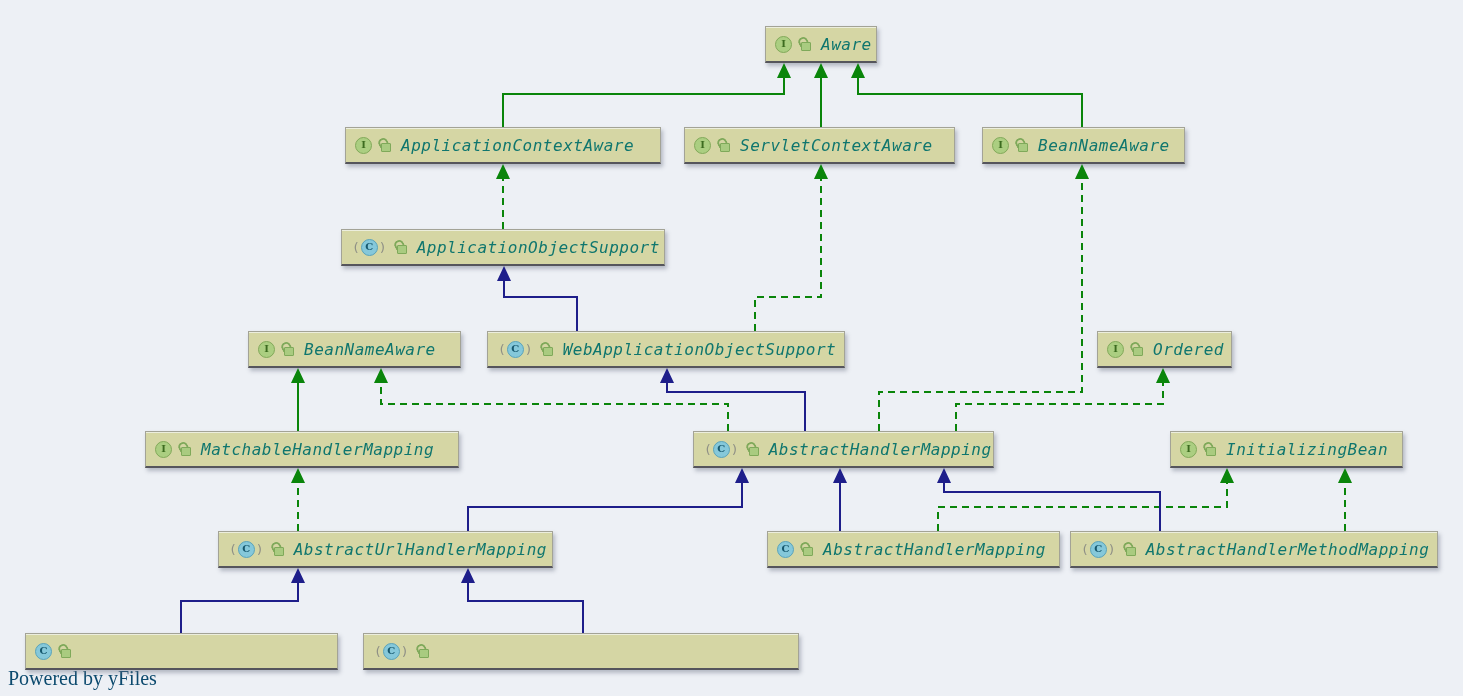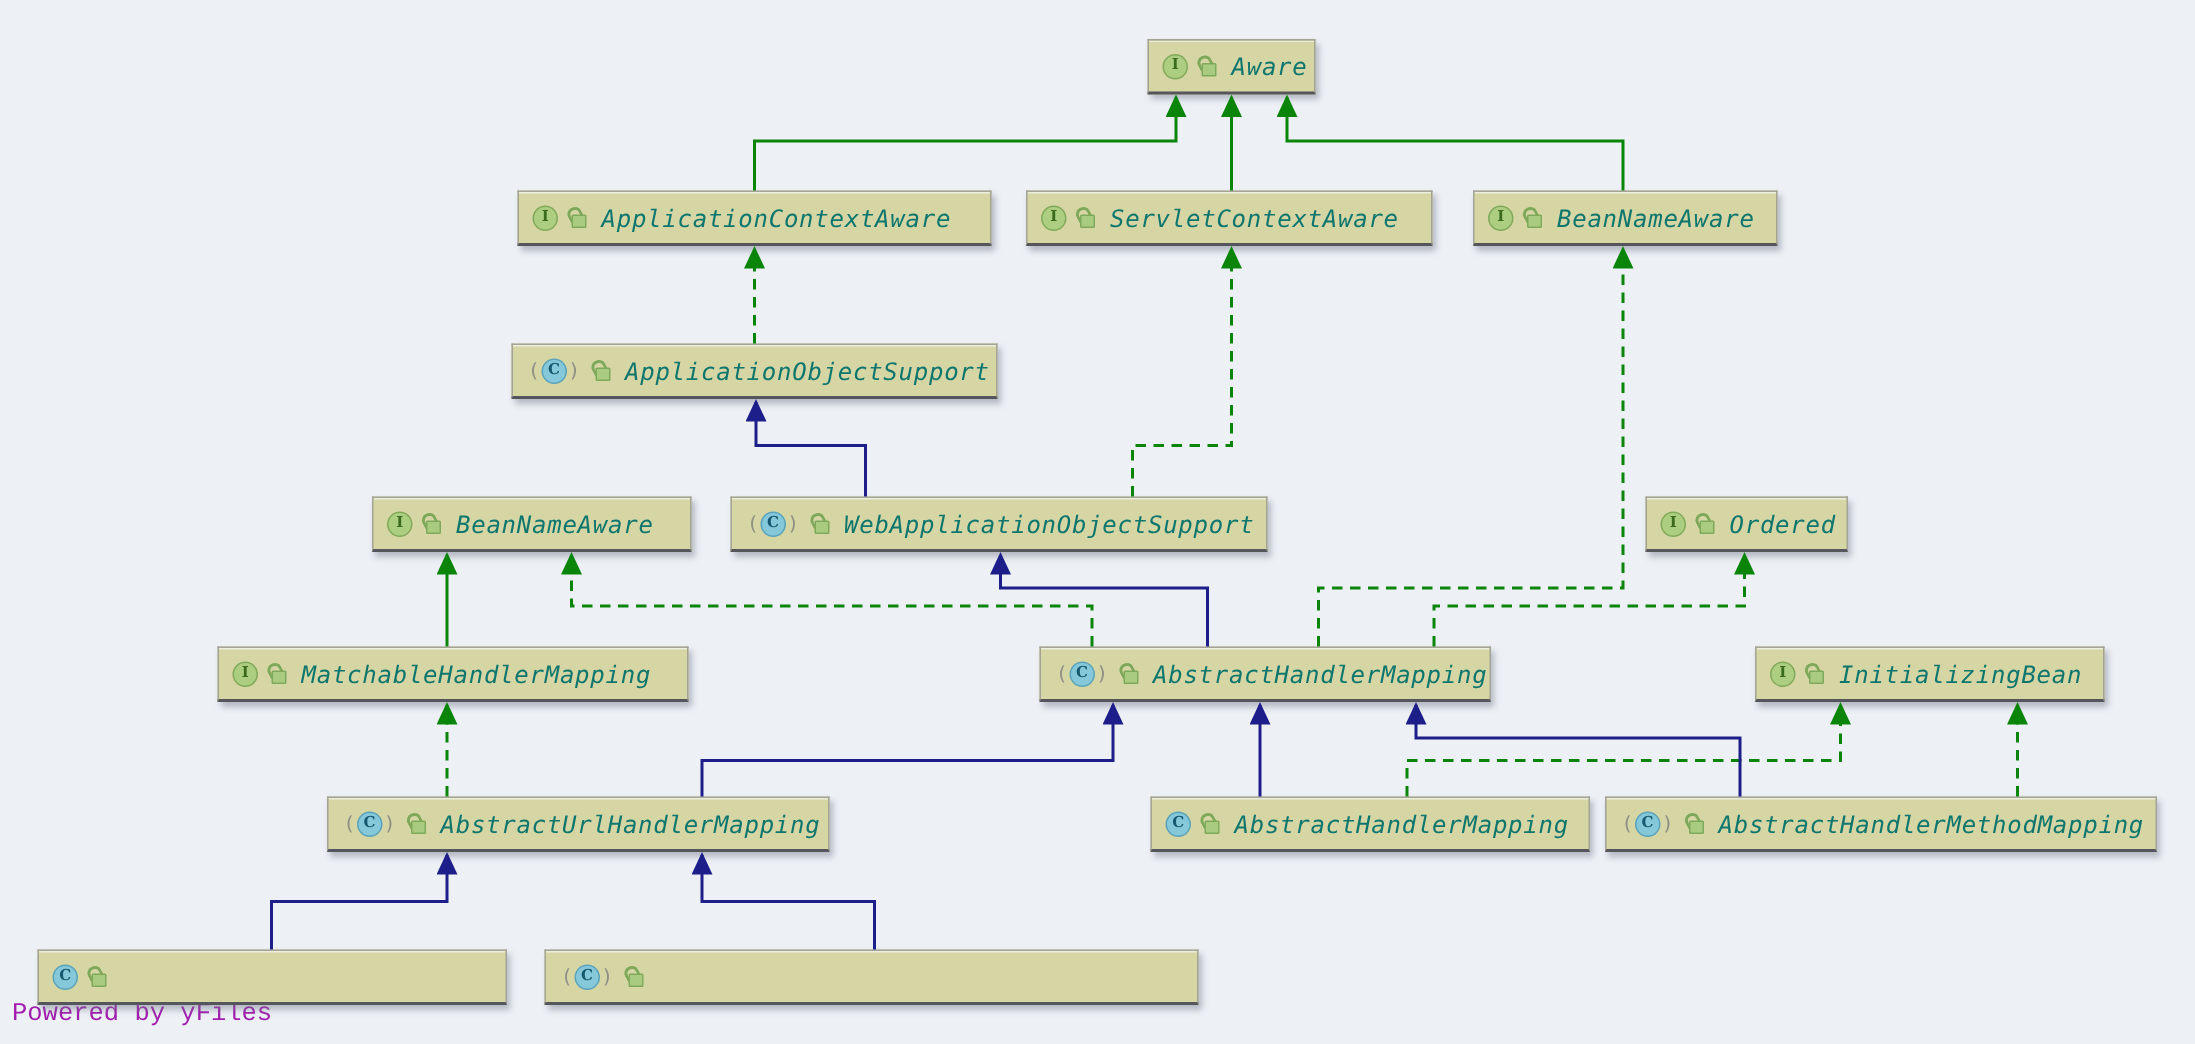--- a/index.html
+++ b/index.html
@@ -39,21 +39,21 @@
     content:"";position:absolute;right:0;bottom:0;width:8px;height:7px;
     background:#a9cb80;border:1px solid #7fa95a;border-radius:1px;
   }
   svg.edges{position:absolute;left:0;top:0;z-index:3;pointer-events:none;}
   svg.edges polyline{fill:none;stroke-width:2;pointer-events:stroke;}
   .eg {stroke:#0a850a;}
   .egd{stroke:#0a850a;stroke-dasharray:7 5;}
   .en {stroke:#1e1e8a;}
   .powered{
     position:absolute;left:8px;top:667px;z-index:1;
-    font-family:Liberation Mono, monospace;font-size:17px;color:#a21caf;
+    font-family:Liberation Serif, serif;font-size:20px;color:#0c4a6e;
   }
 </style>
 </head>
 <body>
 
 <div class="node" style="left:765px;top:26px;width:112px;">
   <span class="badge i">
       <span>I</span>
     </span>
   <span class="lock"></span>

